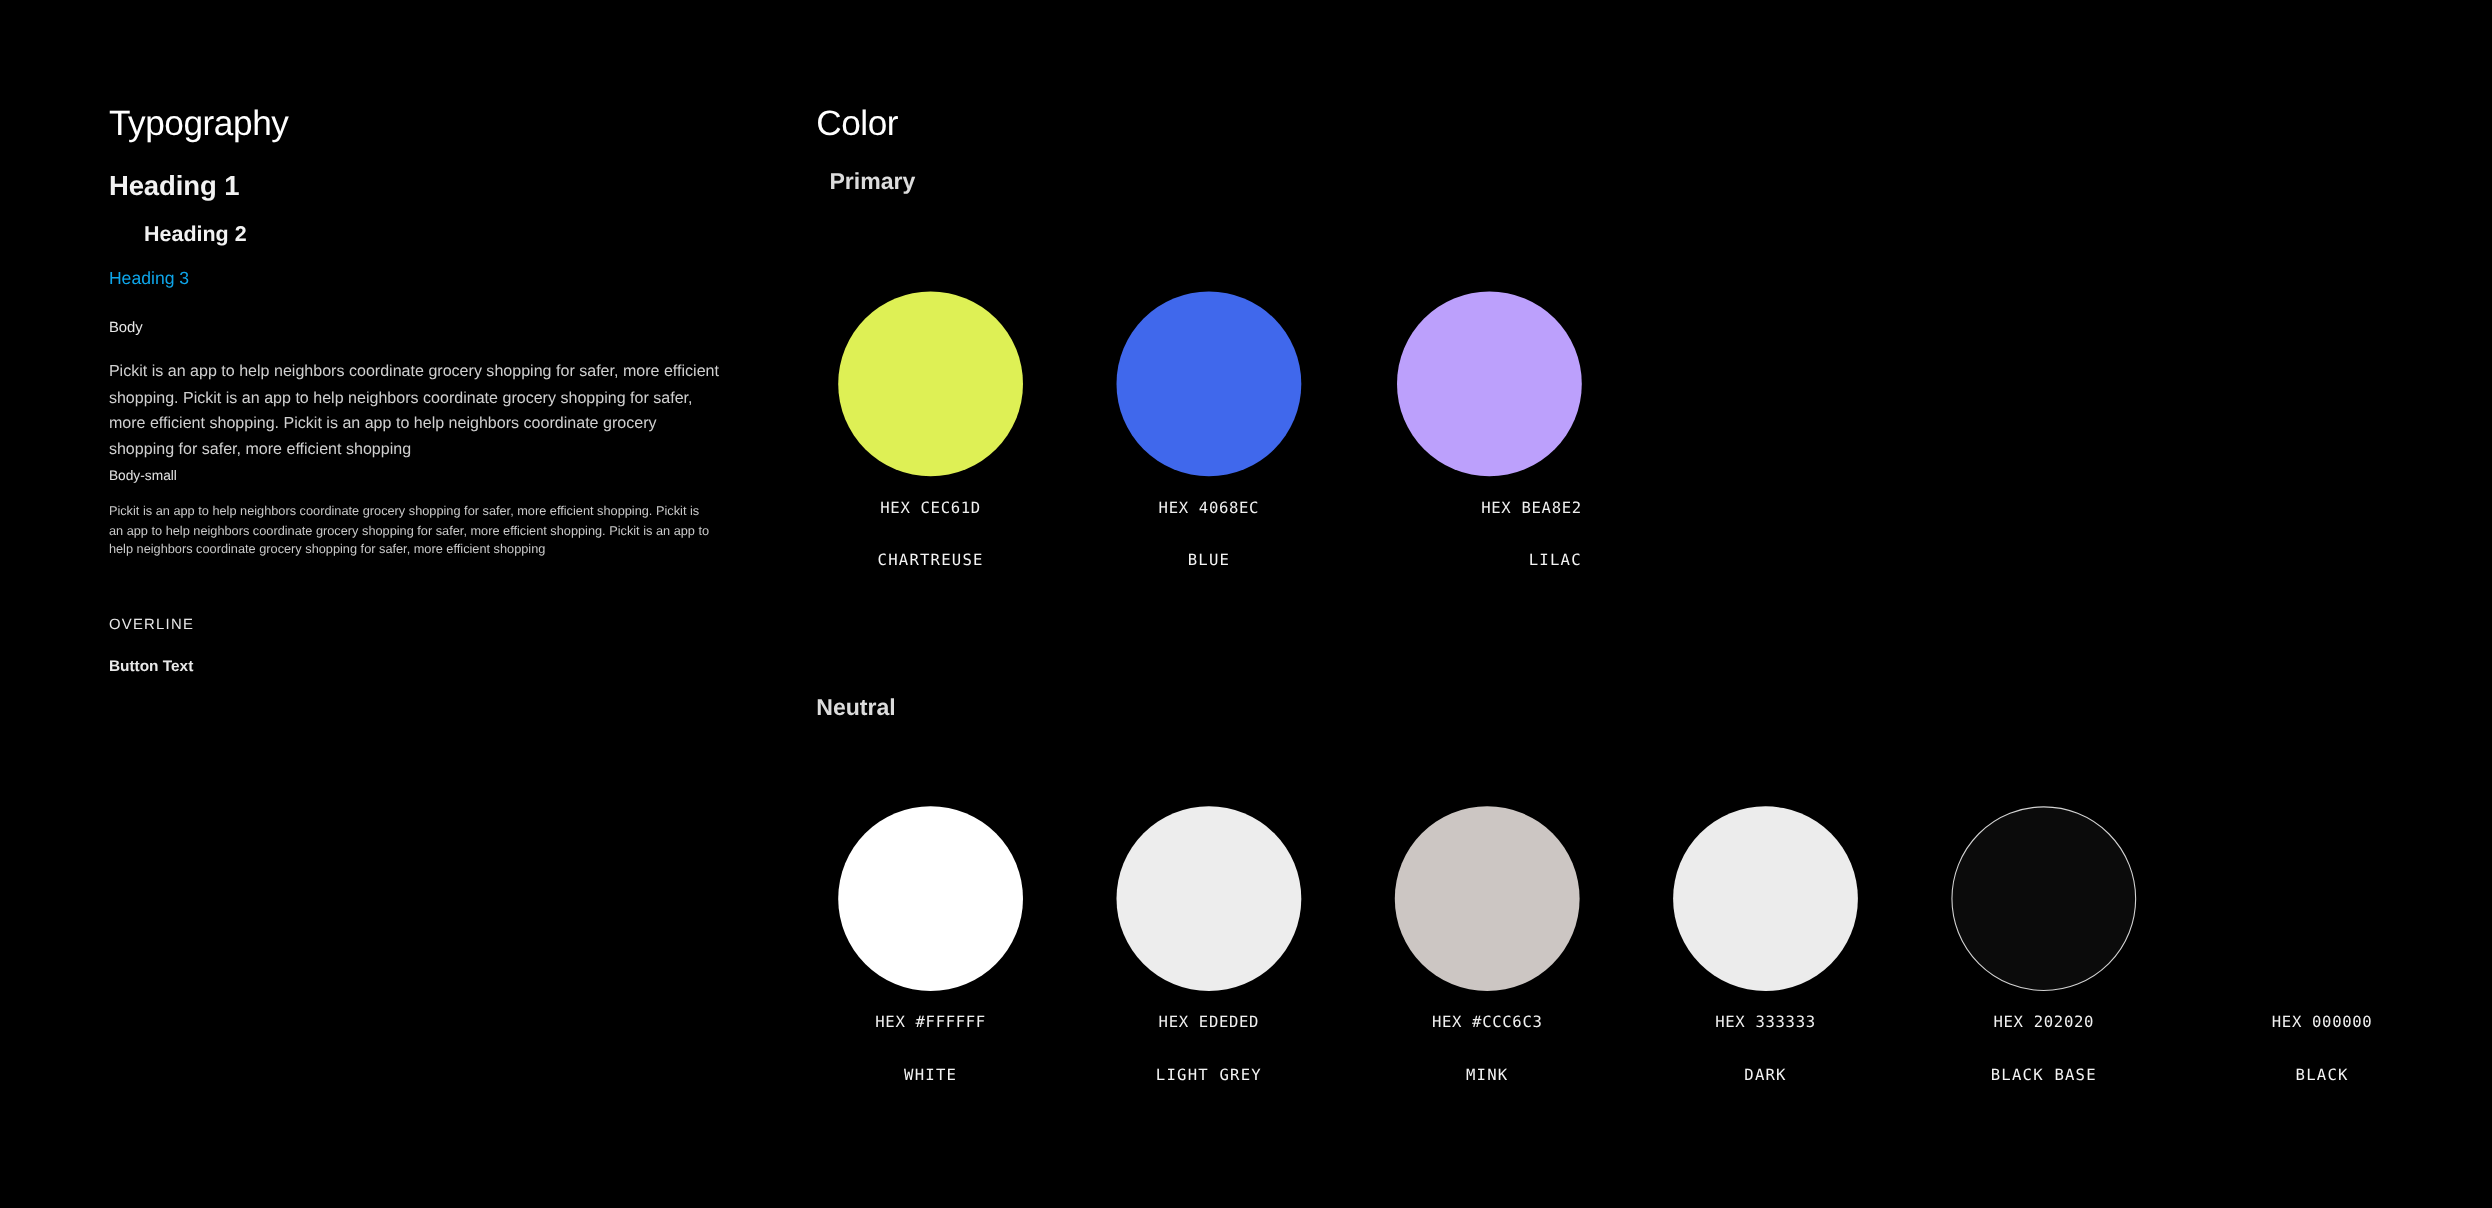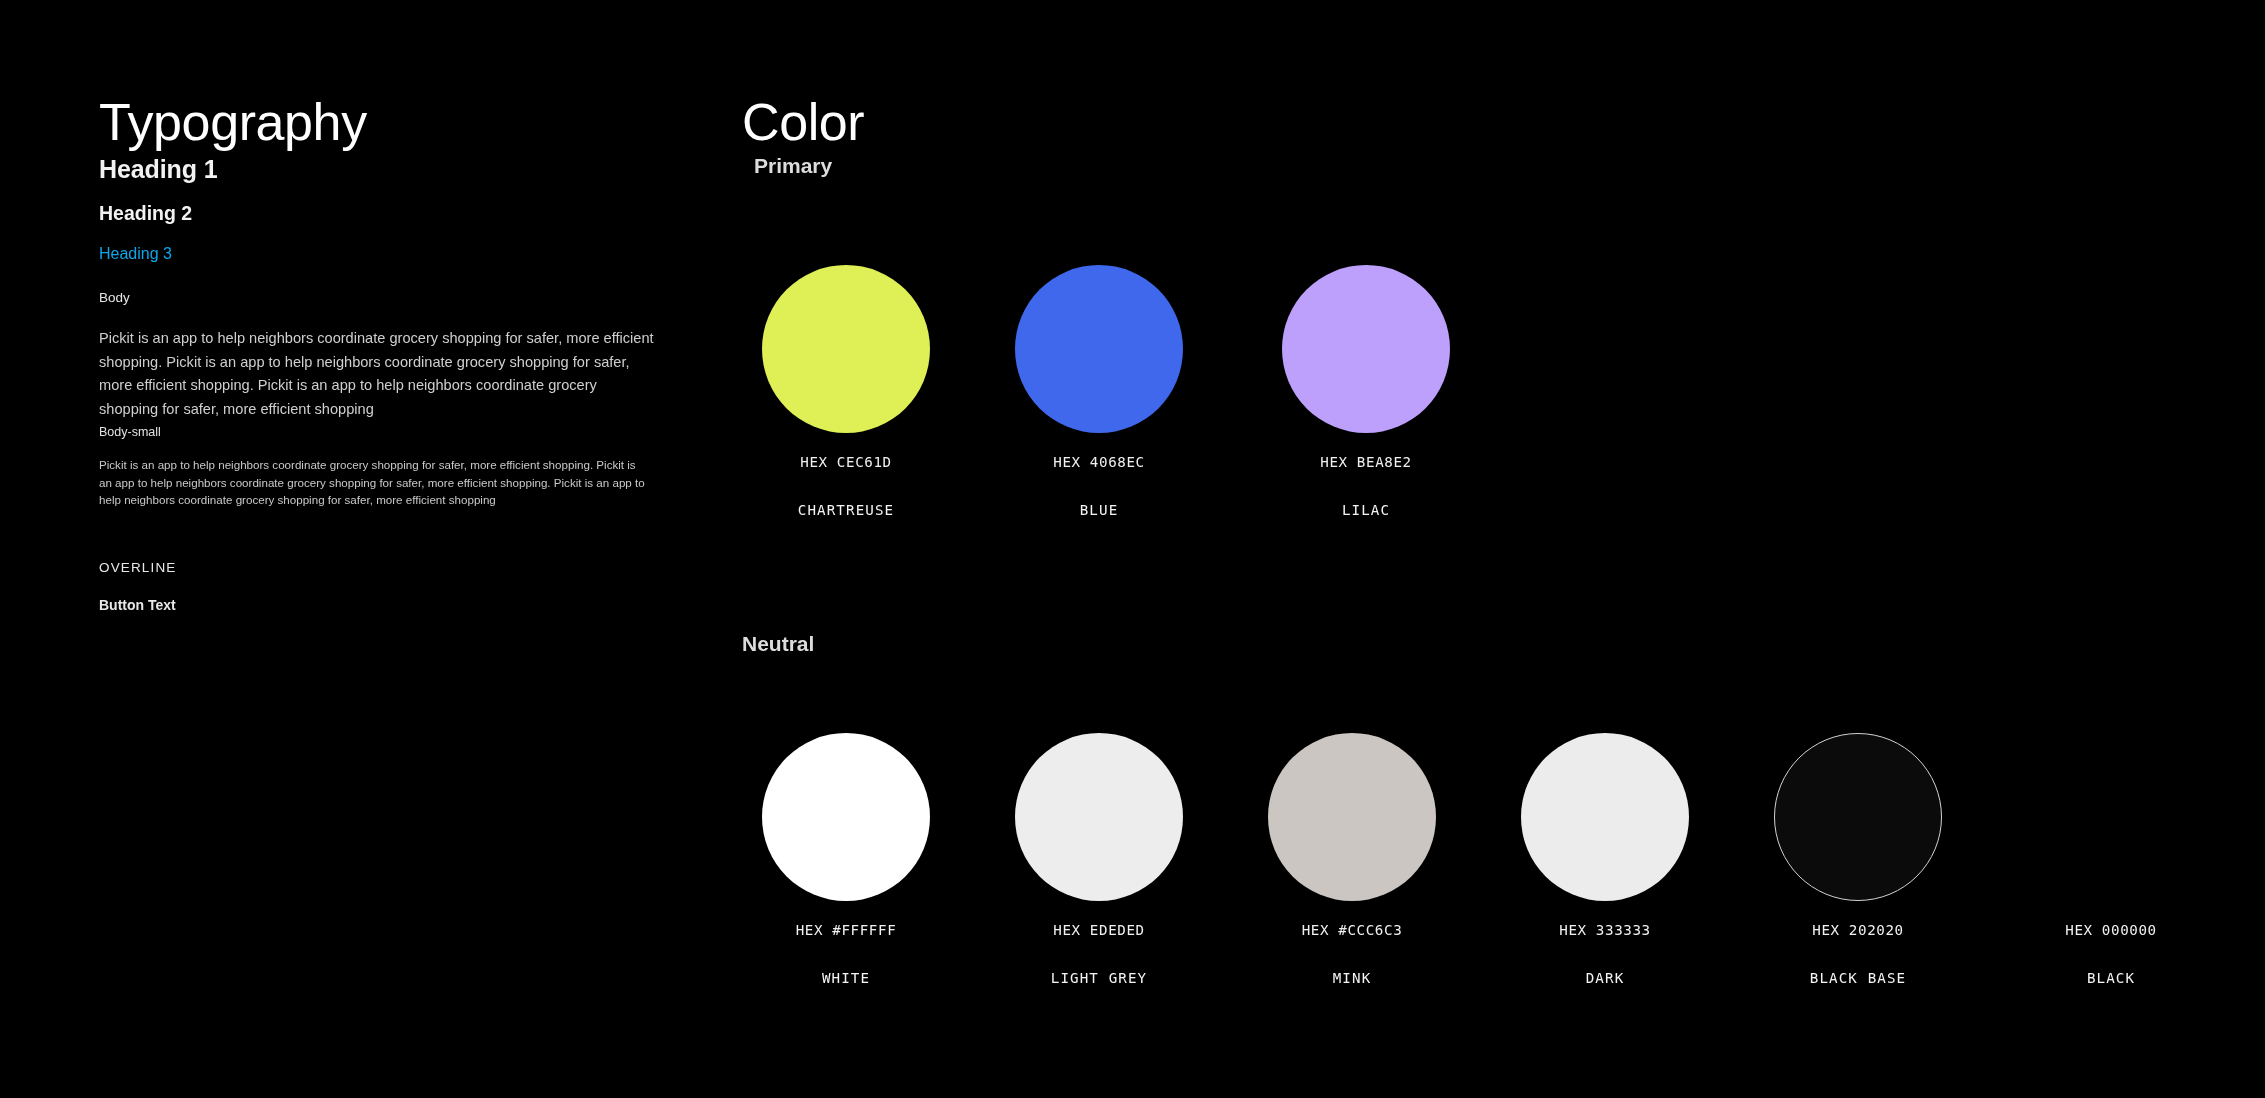--- a/index.html
+++ b/index.html
@@ -35,21 +35,21 @@
 
   .col-color {
     position: absolute;
     left: 742px;
     top: 0;
     width: 1500px;
   }
 
   
   .section-title {
-    font-size: 52px;
+    font-size: 32px;
     font-weight: 400;
     letter-spacing: -0.4px;
     color: #ffffff;
     line-height: 1;
   }
   .col-typography .section-title { position: absolute; top: 96px; left: 0; }
   .col-color .section-title { position: absolute; top: 96px; left: 0; }
 
   .sub-title {
     font-size: 21px;
@@ -65,20 +65,21 @@
   .h1-spec {
     font-size: 25px;
     font-weight: 700;
     color: #f2f2f2;
     letter-spacing: -0.1px;
   }
   .h2-spec {
     font-size: 19.5px;
     font-weight: 700;
     color: #f2f2f2;
+    margin-left: 32px;
   }
   .h3-spec {
     font-size: 16px;
     font-weight: 400;
     color: #0ea5e9;
   }
   .label-spec {
     font-size: 13.5px;
     font-weight: 400;
     color: #e6e6e6;
@@ -199,21 +200,21 @@
       </div>
 
       <div class="swatch" style="left:273px;">
         <span class="swatch-dot" style="background:#4068EC;"></span>
         <div class="swatch-meta">
           <div class="swatch-hex">HEX 4068EC</div>
           <div class="swatch-name">BLUE</div>
         </div>
       </div>
 
-      <div class="swatch" style="left:540px;">
+      <div class="swatch" style="left:528px;text-align:right;">
         <span class="swatch-dot" style="background:#BCA0FC;"></span>
         <div class="swatch-meta">
           <div class="swatch-hex">HEX BEA8E2</div>
           <div class="swatch-name">LILAC</div>
         </div>
       </div>
 
     </div>
 
     <div class="sub-title" style="position:absolute; top:633px; left:0;">Neutral</div>

